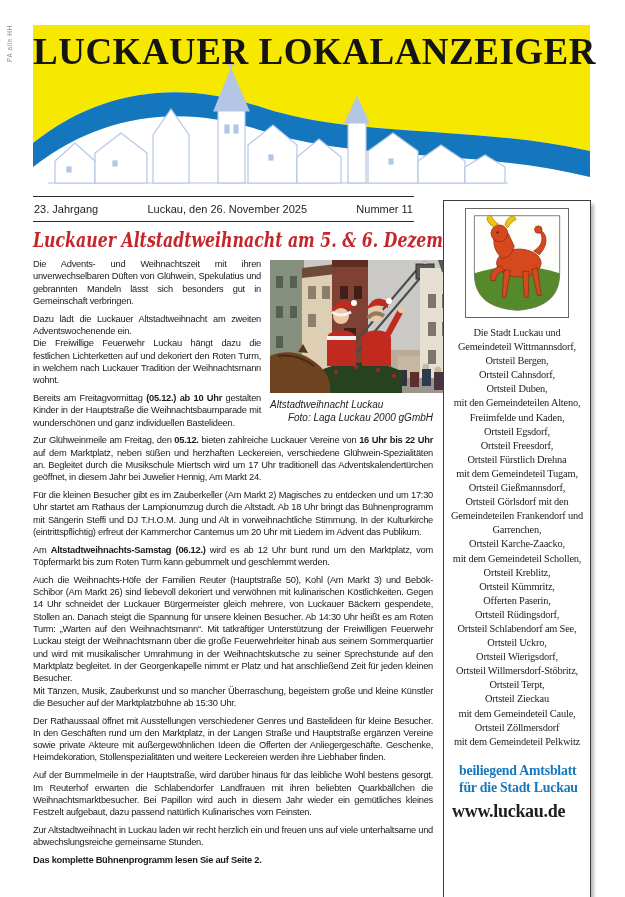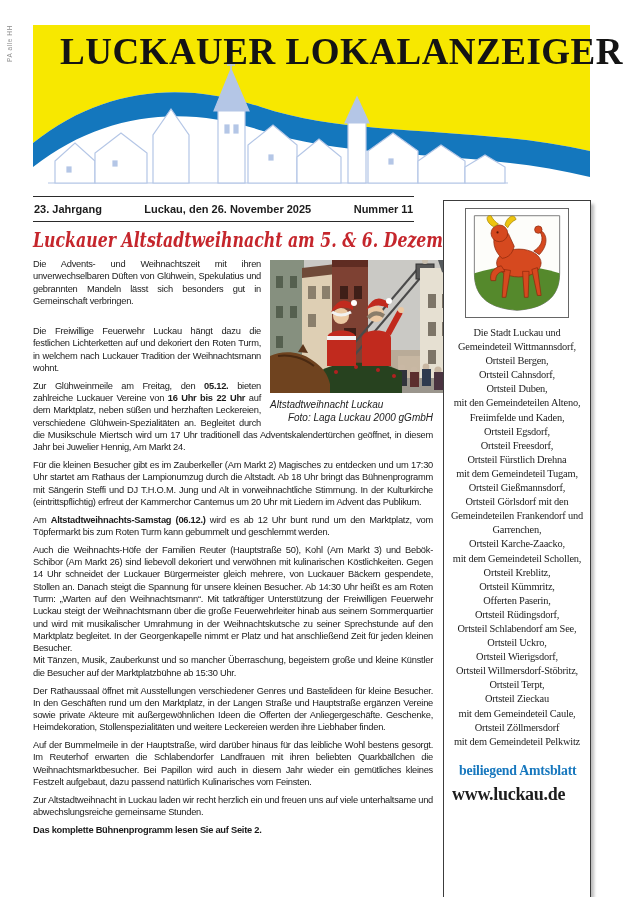--- a/index.html
+++ b/index.html
@@ -8,27 +8,27 @@
 
   
   .print-mark{position:absolute;left:6px;top:62px;transform:rotate(-90deg);
         transform-origin:top left;font-size:6.5px;color:#8d8d8d;letter-spacing:.6px;white-space:nowrap;}
 
   
   .masthead{position:absolute;left:33px;top:25px;width:557px;height:168px;}
   .masthead svg{position:absolute;left:0;top:0;}
   .mast-title{position:absolute;left:0;right:0;top:5px;margin:0;text-align:center;
         font-family:"Liberation Serif",serif;font-weight:bold;font-size:37px;
-        letter-spacing:.5px;color:#141414;white-space:nowrap;padding-left:27px;}
+        letter-spacing:.5px;color:#141414;white-space:nowrap;}
 
   
   .issue-line{position:absolute;left:33px;top:196px;width:381px;box-sizing:border-box;
         border-top:1.6px solid #2a2a2a;border-bottom:1.6px solid #2a2a2a;
         display:flex;justify-content:space-between;align-items:flex-start;
-        padding:6px 1px;font-size:11px;color:#1c1c1c;font-weight:bold;}
+        padding:6px 1px;font-size:11px;color:#1c1c1c;}
 
   
   .article{position:absolute;left:33px;top:228px;width:400px;}
   .headline{margin:0 0 6px;color:#c5262c;font-family:"DejaVu Serif",serif;
         font-style:italic;font-weight:bold;font-size:20px;line-height:24px;white-space:nowrap;}
   .headline-inner{display:inline-block;width:127%;transform:scaleX(.787);
         transform-origin:0 50%;text-align:center;}
   .article-body{font-size:9.3px;line-height:12.3px;letter-spacing:-.25px;
         text-align:justify;color:#1b1b1b;}
   .article-body p{margin:0 0 5.5px;}
@@ -200,21 +200,22 @@
             <path d="M8,96 C20,94 34,98 44,106" stroke="#4a2a12" stroke-width="2" fill="none"></path>
           </g>
         </svg>
         <figcaption>
           <div>Altstadtweihnacht Luckau</div>
           <div class="credit">Foto: Laga Luckau 2000 gGmbH</div>
         </figcaption>
       </figure>
 
     <p><span>Die Advents- und Weihnachtszeit mit ihren unverwechselbaren Düften von Glühwein, Spekulatius und gebrannten Mandeln lässt sich besonders gut in Gemeinschaft verbringen.</span></p>
-        <p><br><span>Die Freiwillige Feuerwehr Luckau hängt dazu die festlichen Lichterketten auf und dekoriert den Roten Turm, in welchem nach Luckauer Tradition der Weihnachtsmann wohnt.</span></p>
+        <p><span>Dazu lädt die Luckauer Altstadtweihnacht am zweiten Adventswochenende ein.</span><br><span>Die Freiwillige Feuerwehr Luckau hängt dazu die festlichen Lichterketten auf und dekoriert den Roten Turm, in welchem nach Luckauer Tradition der Weihnachtsmann wohnt.</span></p>
+        <p><span>Bereits am Freitagvormittag </span><b>(05.12.) ab 10 Uhr</b><span> gestalten Kinder in der Hauptstraße die Weihnachtsbaumparade mit wunderschönen und ganz individuellen Bastelideen.</span></p>
         <p><span>Zur Glühweinmeile am Freitag, den </span><b>05.12.</b><span> bieten zahlreiche Luckauer Vereine von </span><b>16 Uhr bis 22 Uhr</b><span> auf dem Marktplatz, neben süßen und herzhaften Leckereien, verschiedene Glühwein-Spezialitäten an. Begleitet durch die Musikschule Miertsch wird um 17 Uhr traditionell das Adventskalendertürchen geöffnet, in diesem Jahr bei Juwelier Hennig, Am Markt 24.</span></p>
         <p><span>Für die kleinen Besucher gibt es im Zauberkeller (Am Markt 2) Magisches zu entdecken und um 17:30 Uhr startet am Rathaus der Lampionumzug durch die Altstadt. Ab 18 Uhr bringt das Bühnenprogramm mit Sängerin Steffi und DJ T.H.O.M. Jung und Alt in vorweihnachtliche Stimmung. In der Kulturkirche (eintrittspflichtig) erfreut der Kammerchor Cantemus um 20 Uhr mit Liedern im Advent das Publikum.</span></p>
         <p><span>Am </span><b>Altstadtweihnachts-Samstag (06.12.)</b><span> wird es ab 12 Uhr bunt rund um den Marktplatz, vom Töpfermarkt bis zum Roten Turm kann gebummelt und geschlemmt werden.</span></p>
         <p><span>Auch die Weihnachts-Höfe der Familien Reuter (Hauptstraße 50), Kohl (Am Markt 3) und Bebök-Schibor (Am Markt 26) sind liebevoll dekoriert und verwöhnen mit kulinarischen Köstlichkeiten. Gegen 14 Uhr schneidet der Luckauer Bürgermeister gleich mehrere, von Luckauer Bäckern gespendete, Stollen an. Danach steigt die Spannung für unsere kleinen Besucher. Ab 14:30 Uhr heißt es am Roten Turm: „Warten auf den Weihnachtsmann“. Mit tatkräftiger Unterstützung der Freiwilligen Feuerwehr Luckau steigt der Weihnachtsmann über die große Feuerwehrleiter hinab aus seinem Sommerquartier und wird mit musikalischer Umrahmung in der Weihnachtskutsche zu seiner Sprechstunde auf den Marktplatz begleitet. In der Georgenkapelle nimmt er Platz und hat anschließend Zeit für jeden kleinen Besucher.</span><br><span>Mit Tänzen, Musik, Zauberkunst und so mancher Überraschung, begeistern große und kleine Künstler die Besucher auf der Marktplatzbühne ab 15:30 Uhr.</span></p>
         <p><span>Der Rathaussaal öffnet mit Ausstellungen verschiedener Genres und Bastelideen für kleine Besucher. In den Geschäften rund um den Marktplatz, in der Langen Straße und Hauptstraße ergänzen Vereine sowie private Akteure mit außergewöhnlichen Ideen die Offerten der Anliegergeschäfte. Geschenke, Heimdekoration, Stollenspezialitäten und weitere Leckereien werden ihre Liebhaber finden.</span></p>
         <p><span>Auf der Bummelmeile in der Hauptstraße, wird darüber hinaus für das leibliche Wohl bestens gesorgt. Im Reuterhof erwarten die Schlabendorfer Landfrauen mit ihren beliebten Quarkbällchen die Weihnachtsmarktbesucher. Bei Papillon wird auch in diesem Jahr wieder ein gemütliches kleines Festzelt aufgebaut, dazu passend natürlich Kulinarisches vom Feinsten.</span></p>
         <p><span>Zur Altstadtweihnacht in Luckau laden wir recht herzlich ein und freuen uns auf viele unterhaltsame und abwechslungsreiche gemeinsame Stunden.</span></p>
         <p><b>Das komplette Bühnenprogramm lesen Sie auf Seite 2.</b></p>
       </div>
   </main>
@@ -267,17 +268,18 @@
         <div>Ortsteil Wierigsdorf,</div>
         <div>Ortsteil Willmersdorf-Stöbritz,</div>
         <div>Ortsteil Terpt,</div>
         <div>Ortsteil Zieckau</div>
         <div>mit dem Gemeindeteil Caule,</div>
         <div>Ortsteil Zöllmersdorf</div>
         <div>mit dem Gemeindeteil Pelkwitz</div>
       </div>
     <div class="amtsblatt">
       <div>beiliegend Amtsblatt</div>
+      <div>für die Stadt Luckau</div>
     </div>
     <div class="website">www.luckau.de</div>
   </aside>
 
 </div>
 
 </body></html>

